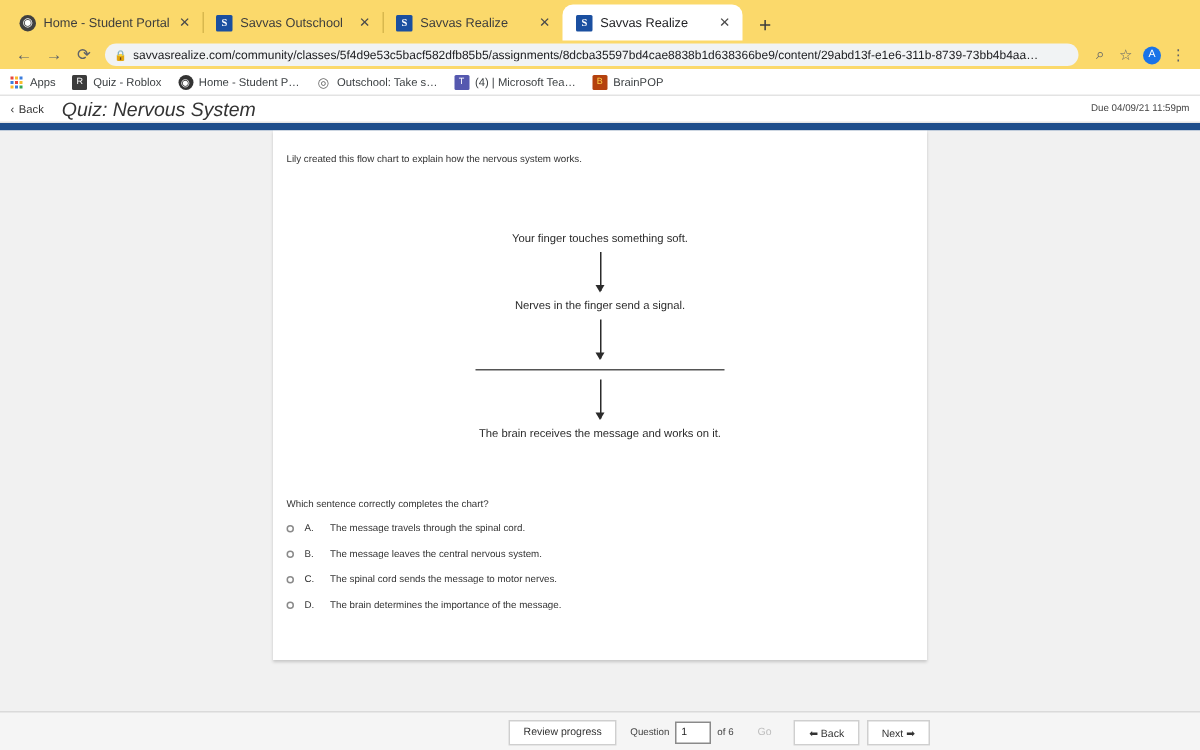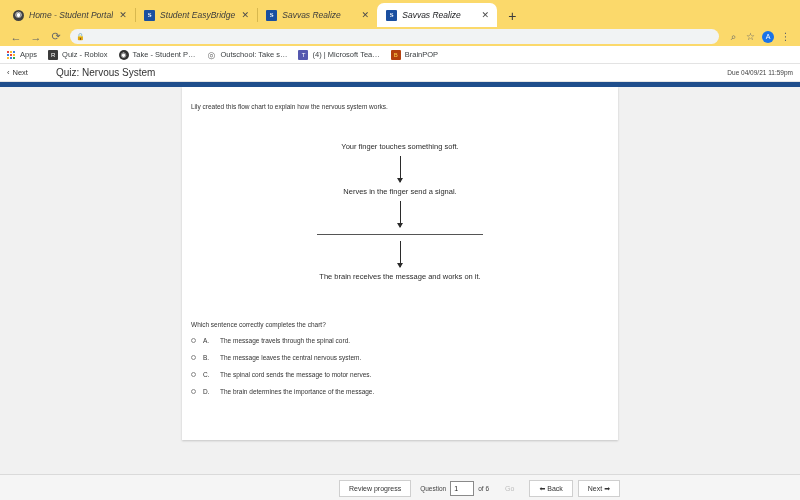--- a/index.html
+++ b/index.html
@@ -48,21 +48,20 @@
     font-weight: bold; font-size: 7px;
     font-family: "Liberation Serif", serif;
   }
   .fav-globe {
     border-radius: 50%; background: #404040; color: #fff;
     font-size: 8px;
   }
   .tab-title {
     flex: 1 1 auto; overflow: hidden; white-space: nowrap;
     text-overflow: ellipsis;
-    font-style: italic;
   }
   .tab-close {
     font-size: 9px; color: #4a4a4a; flex: 0 0 auto;
     width: 10px; text-align: center;
   }
   .newtab {
     width: 22px; height: 22px; display: flex;
     align-items: center; justify-content: center;
     font-size: 14px; color: #3c3c3c; margin-left: 4px;
   }
@@ -138,21 +137,21 @@
     height: 18px; background: #ffffff;
     display: flex; align-items: center;
     padding: 0 7px;
     border-bottom: 1px solid #e6e6e6;
   }
   .exit {
     display: flex; align-items: center; gap: 3px;
     font-size: 7.5px; color: #333;
   }
   .quiz-title {
-    font-size: 10px; color: #333; margin-left: 28px;
+    font-size: 13px; color: #333; margin-left: 12px; font-style: italic;
   }
   .due {
     margin-left: auto; font-size: 6.5px; color: #444;
   }
   .blue-rule { height: 5px; background: #1f4e8c; }
 
   
   .page {
     height: 387px; background: #f1f1f1;
     position: relative; overflow: hidden;
@@ -162,21 +161,21 @@
     width: 436px; height: 353px;
     background: #ffffff;
     box-shadow: 0 1px 2px rgba(0,0,0,.18);
   }
   .prompt {
     font-size: 6.5px; color: #333;
     padding: 16px 0 0 9px;
   }
 
   .flow {
-    margin-top: 32px;
+    margin-top: 44px;
     display: flex; flex-direction: column; align-items: center;
   }
   .flow-step { font-size: 7.5px; color: #2b2b2b; }
   .arrow {
     width: 1px; height: 26px; background: #2b2b2b;
     position: relative; margin: 5px 0;
   }
   .arrow::after {
     content: ""; position: absolute; left: -2.5px; bottom: -1px;
     border-left: 3px solid transparent;
@@ -245,21 +244,21 @@
     <div class="tab first">
 
       <span class="tab-favicon fav-globe">◉</span>
       <span class="tab-title">Home - Student Portal</span>
       <span class="tab-close">✕</span>
     </div>
 
     <div class="tab">
       <span class="sep"></span>
       <span class="tab-favicon fav-savvas">S</span>
-      <span class="tab-title">Student EasyBridge</span>
+      <span class="tab-title">Savvas Outschool</span>
       <span class="tab-close">✕</span>
     </div>
 
     <div class="tab">
       <span class="sep"></span>
       <span class="tab-favicon fav-savvas">S</span>
       <span class="tab-title">Savvas Realize</span>
       <span class="tab-close">✕</span>
     </div>
 
@@ -272,20 +271,21 @@
 
     <div class="newtab">+</div>
   </div>
 
   <div class="toolbar">
     <div class="navbtn">←</div>
     <div class="navbtn">→</div>
     <div class="navbtn">⟳</div>
     <div class="omnibox">
       <span class="lock">🔒</span>
+      <span class="url">savvasrealize.com/community/classes/5f4d9e53c5bacf582dfb85b5/assignments/8dcba35597bd4cae8838b1d638366be9/content/29abd13f-e1e6-311b-8739-73bb4b4aa…</span>
     </div>
     <div class="tbicon">⌕</div>
     <div class="tbicon">☆</div>
     <div class="avatar">A</div>
     <div class="tbicon">⋮</div>
   </div>
 
   <div class="bookmarks">
     <div class="bm">
       <span class="bm-icon">
@@ -302,41 +302,41 @@
         </span>
       </span>
       <span>Apps</span>
     </div>
     <div class="bm">
       <span class="bm-icon ic-roblox">R</span>
       <span>Quiz - Roblox</span>
     </div>
     <div class="bm">
       <span class="bm-icon ic-globe-dark">◉</span>
-      <span>Take - Student P…</span>
+      <span>Home - Student P…</span>
     </div>
     <div class="bm">
       <span class="bm-icon ic-outschool">◎</span>
       <span>Outschool: Take s…</span>
     </div>
     <div class="bm">
       <span class="bm-icon ic-teams">T</span>
       <span>(4) | Microsoft Tea…</span>
     </div>
     <div class="bm">
       <span class="bm-icon ic-brainpop">B</span>
       <span>BrainPOP</span>
     </div>
   </div>
 </div>
 
 <div class="app-header">
   <div class="exit">
     <span>‹</span>
-    <span>Next</span>
+    <span>Back</span>
   </div>
   <div class="quiz-title">Quiz: Nervous System</div>
   <div class="due">Due 04/09/21 11:59pm</div>
 </div>
 <div class="blue-rule"></div>
 
 <div class="page">
   <div class="card">
 
     <div class="prompt">Lily created this flow chart to explain how the nervous system works.</div>

